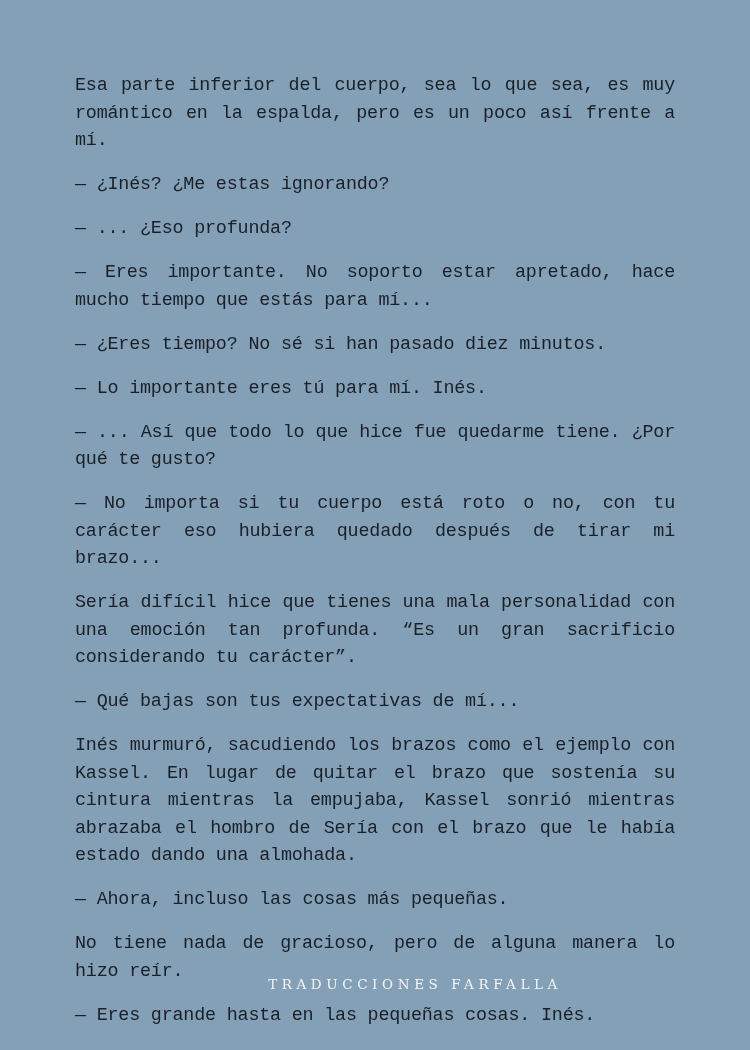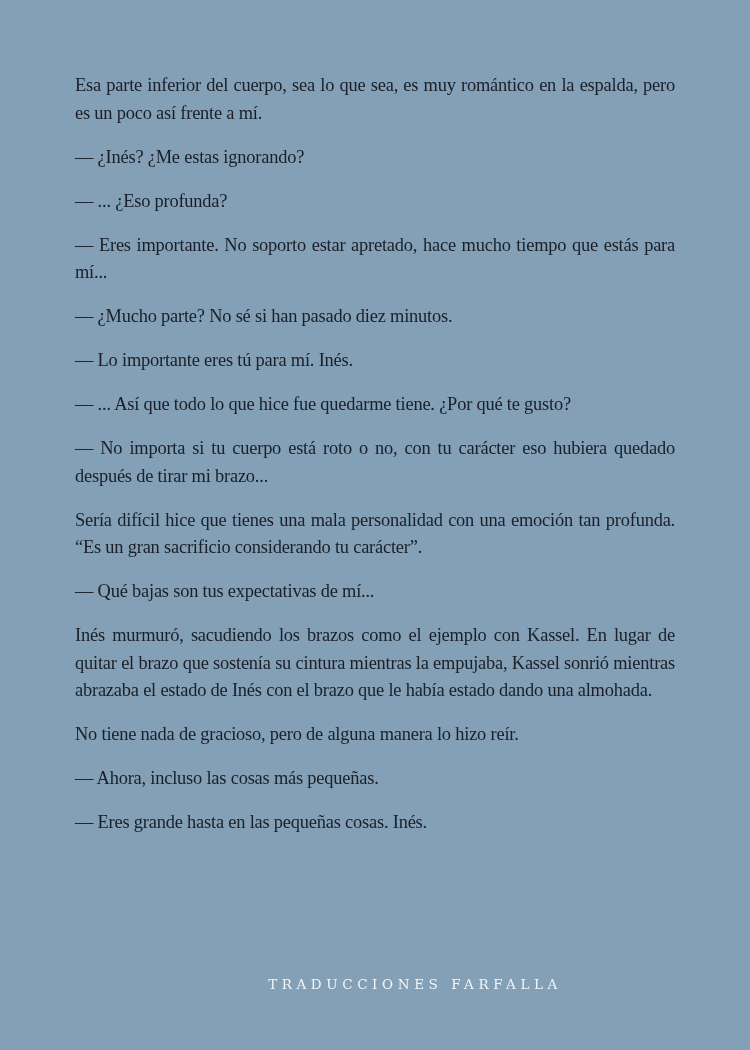--- a/index.html
+++ b/index.html
@@ -11,21 +11,21 @@
       height: 1050px;
       background: #84a0b6;
       overflow: hidden;
       position: relative;
     }
     .page {
       position: absolute;
       left: 75px;
       top: 72px;
       width: 600px;
-      font-family: Liberation Serif, serif;
+      font-family: Liberation Mono, monospace;
       font-size: 18.4px;
       line-height: 27.5px;
       color: #1a1f28;
       letter-spacing: -0.2px;
     }
     .page p {
       margin: 0 0 16.5px 0;
       text-align: justify;
       text-align-last: left;
     }
@@ -43,25 +43,25 @@
     }
   </style>
 </head>
 <body>
 
 <div class="page">
   <p>Esa parte inferior del cuerpo, sea lo que sea, es muy romántico en la espalda, pero es un poco así frente a mí.</p>
   <p>— ¿Inés? ¿Me estas ignorando?</p>
   <p>— ... ¿Eso profunda?</p>
   <p>— Eres importante. No soporto estar apretado, hace mucho tiempo que estás para mí...</p>
-  <p>— ¿Mucho parte? No sé si han pasado diez minutos.</p>
+  <p>— ¿Eres tiempo? No sé si han pasado diez minutos.</p>
   <p>— Lo importante eres tú para mí. Inés.</p>
   <p>— ... Así que todo lo que hice fue quedarme tiene. ¿Por qué te gusto?</p>
   <p>— No importa si tu cuerpo está roto o no, con tu carácter eso hubiera quedado después de tirar mi brazo...</p>
   <p>Sería difícil hice que tienes una mala personalidad con una emoción tan profunda. “Es un gran sacrificio considerando tu carácter”.</p>
   <p>— Qué bajas son tus expectativas de mí...</p>
-  <p>Inés murmuró, sacudiendo los brazos como el ejemplo con Kassel. En lugar de quitar el brazo que sostenía su cintura mientras la empujaba, Kassel sonrió mientras abrazaba el estado de Inés con el brazo que le había estado dando una almohada.</p>
+  <p>Inés murmuró, sacudiendo los brazos como el ejemplo con Kassel. En lugar de quitar el brazo que sostenía su cintura mientras la empujaba, Kassel sonrió mientras abrazaba el hombro de Sería con el brazo que le había estado dando una almohada.</p>
+  <p>— Ahora, incluso las cosas más pequeñas.</p>
   <p>No tiene nada de gracioso, pero de alguna manera lo hizo reír.</p>
-  <p>— Ahora, incluso las cosas más pequeñas.</p>
   <p>— Eres grande hasta en las pequeñas cosas. Inés.</p>
 </div>
 
 <div class="footer">TRADUCCIONES FARFALLA</div>
 
 </body></html>

